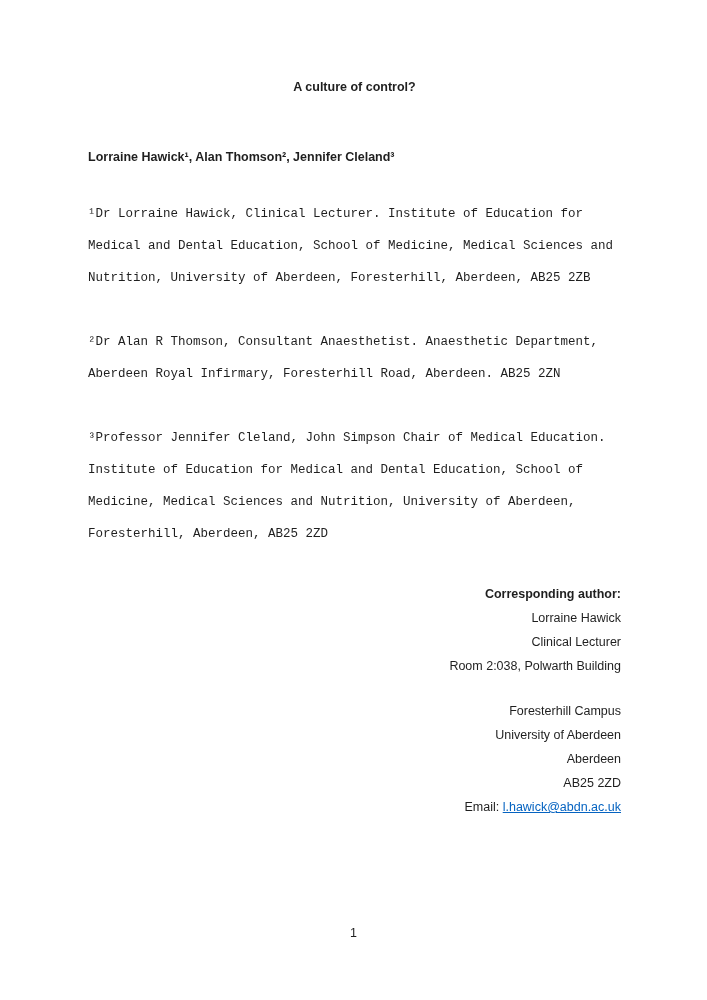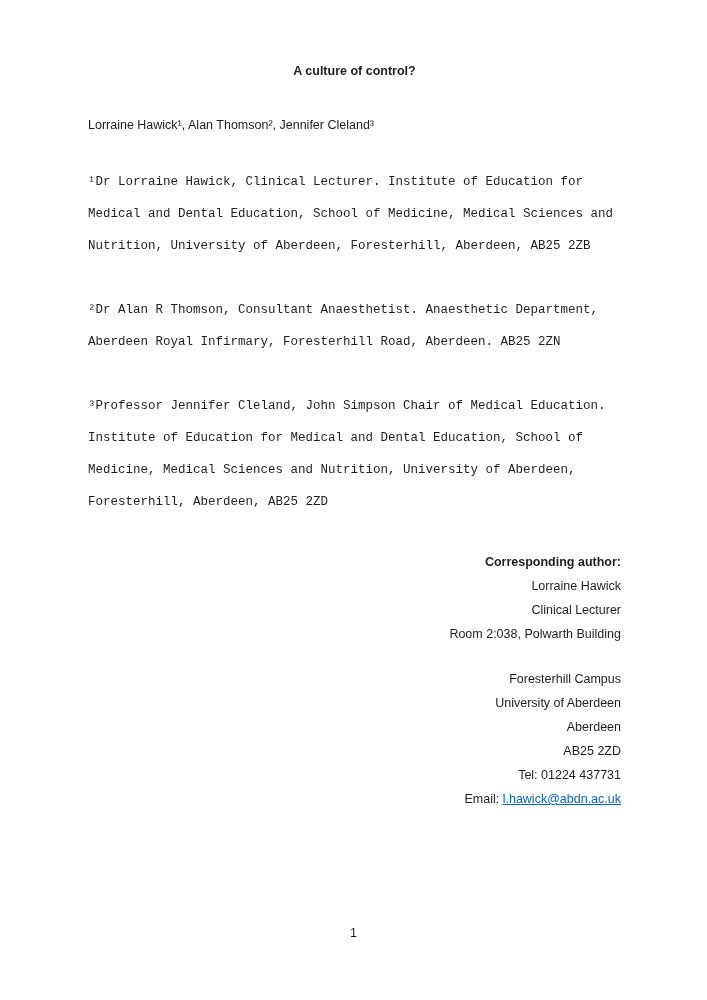--- a/index.html
+++ b/index.html
@@ -9,29 +9,29 @@
     position: relative;
     width: 707px;
     height: 1000px;
     margin: 0 auto;
     background: var(--background, #ffffff);
     font-family: "Liberation Sans", sans-serif;
     font-size: 12.5px;
     color: var(--text, #1f1f1f);
     overflow: hidden;
   }
-  .content { padding: 64px 86px 0 88px; }
+  .content { padding: 80px 86px 0 88px; }
   p { margin: 0; }
   .title {
     text-align: center;
     font-weight: 700;
   }
   .authors {
-    font-weight: 400;
-    margin-top: 40px;
+    font-weight: 700;
+    margin-top: 56px;
   }
   .affils { margin-top: 34px; font-family: Liberation Mono, monospace; }
   .affil {
     line-height: 32px;
     margin: 0 0 32px 0;
   }
   .corresponding {
     line-height: 24px;
     text-align: right;
   }
@@ -68,21 +68,20 @@
 
     <div class="corresponding">
       <div class="corr-heading">Corresponding author:</div>
       <div class="corr-line">Lorraine Hawick</div>
       <div class="corr-line">Clinical Lecturer</div>
       <div class="corr-line">Room 2:038, Polwarth Building</div>
       <div class="corr-line corr-line-gap">Foresterhill Campus</div>
       <div class="corr-line">University of Aberdeen</div>
       <div class="corr-line">Aberdeen</div>
       <div class="corr-line">AB25 2ZD</div>
-      <div class="corr-line">Tel: 01224 437731</div>
       <div class="corr-line">
         <span>Email:</span>
         <a href="#" class="email-link">l.hawick@abdn.ac.uk</a>
       </div>
     </div>
 
   </div>
 
   <div class="page-number">1</div>
 </div>

